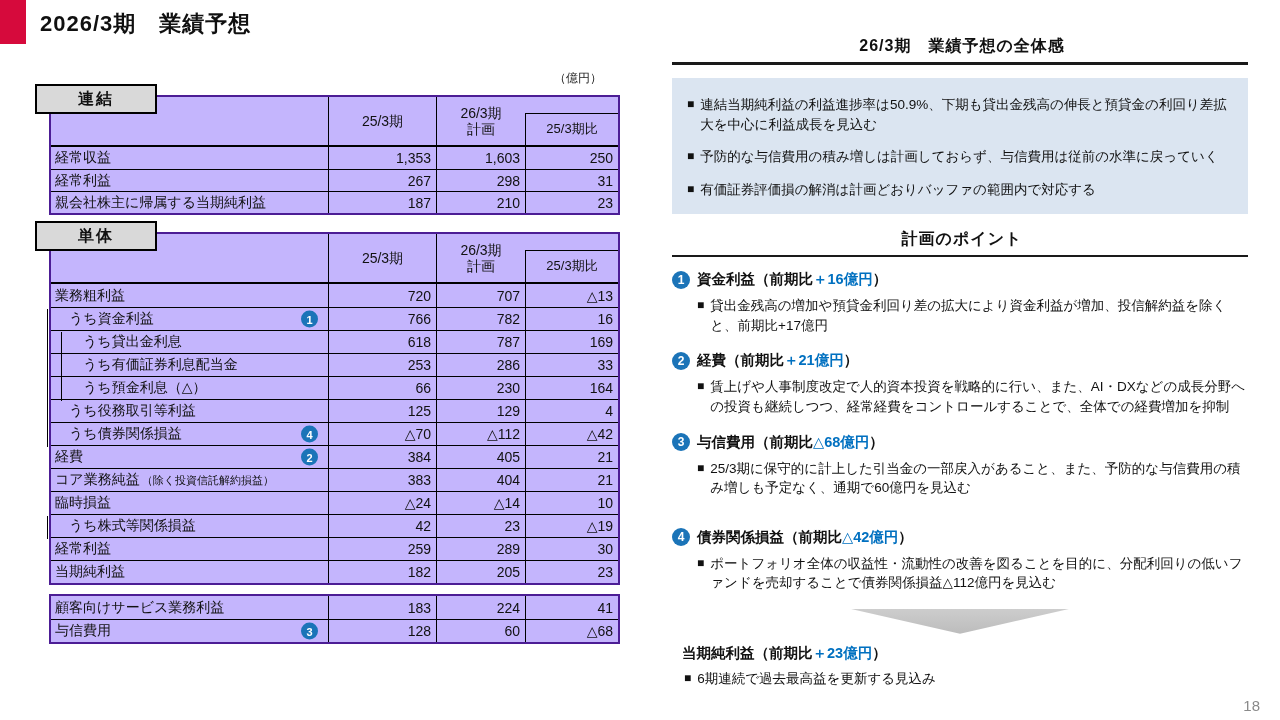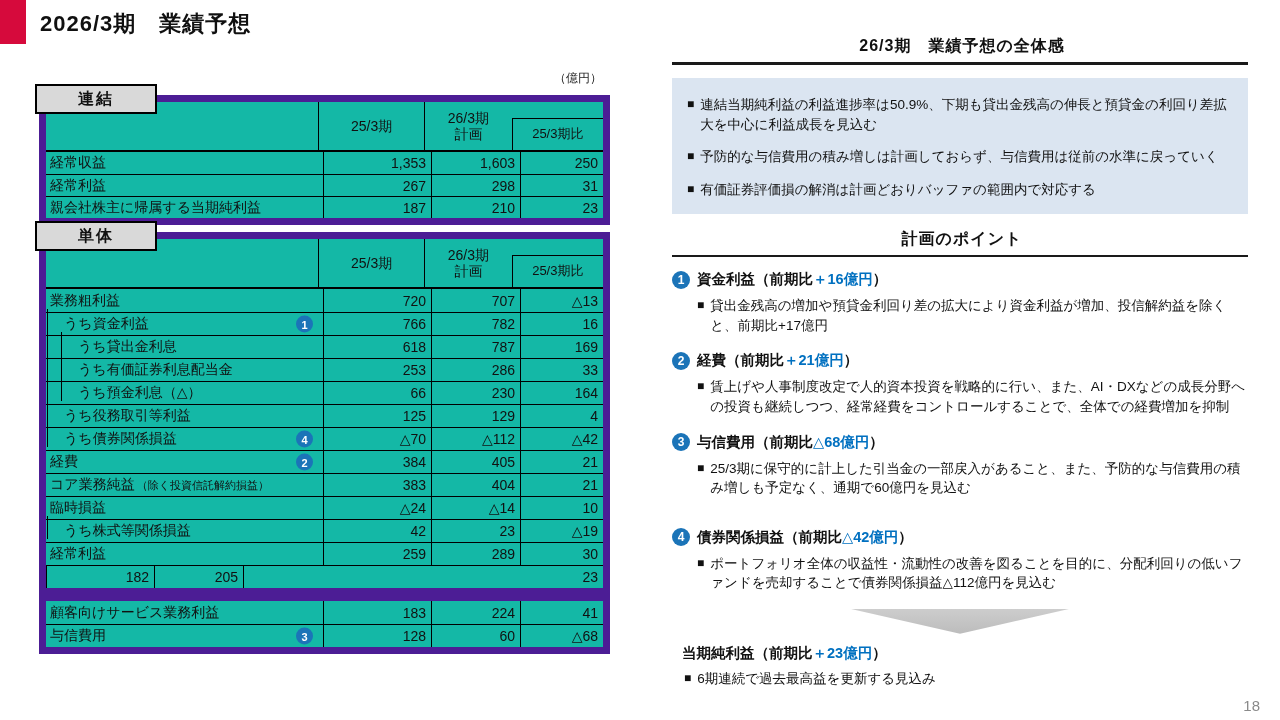--- a/index.html
+++ b/index.html
@@ -15,21 +15,21 @@
   .slide-title { position:absolute; left:40px; top:9px; font-size:22px; font-weight:bold; letter-spacing:1px; color:#101010; }
 
   
   .unit-label { position:absolute; left:400px; top:70px; width:202px; text-align:right; font-size:12px; color:#222; }
   .tab { position:absolute; left:35px; width:122px; height:30px; background:var(--tab-bg,#d9d9d9);
          border:2px solid #000; display:flex; align-items:center; justify-content:center;
          font-weight:bold; font-size:16px; z-index:5; letter-spacing:2px;text-align:center; }
   .tab-renketsu { top:84px; }
   .tab-tantai { top:221px; }
 
-  .dtable { position:absolute; left:39px; width:571px; border:7px solid #4c1d95; background:#14b8a6; }
+  .dtable { position:absolute; left:49px; width:571px; border:2px solid #4c1d95; background:#c4b5fd; }
   .t-consolidated { top:95px; }
   .t-standalone { top:232px; }
   .t-extra { top:594px; }
 
   .thead { display:flex; height:50px; border-bottom:2px solid #000; }
   .th-label { width:277px; }
   .th { display:flex; align-items:center; justify-content:center; text-align:center;
         font-size:14px; line-height:1.15; white-space:pre-line; }
   .th-c1 { width:108px; border-left:1px solid #000; }
   .th-c2 { width:89px; border-left:1px solid #000; }
@@ -245,20 +245,23 @@
         </div>
         <div class="trow">
           <div class="tcell lbl ind0">
             <span>経常利益</span>
           </div>
           <div class="tcell val v0">259</div>
           <div class="tcell val v1">289</div>
           <div class="tcell val v2">30</div>
         </div>
         <div class="trow">
+          <div class="tcell lbl ind0">
+            <span>当期純利益</span>
+          </div>
           <div class="tcell val v0">182</div>
           <div class="tcell val v1">205</div>
           <div class="tcell val v2">23</div>
         </div>
       </div>
   </div>
 
   <div class="dtable t-extra rh23">
     <div id="x-rows">
         <div class="trow">

